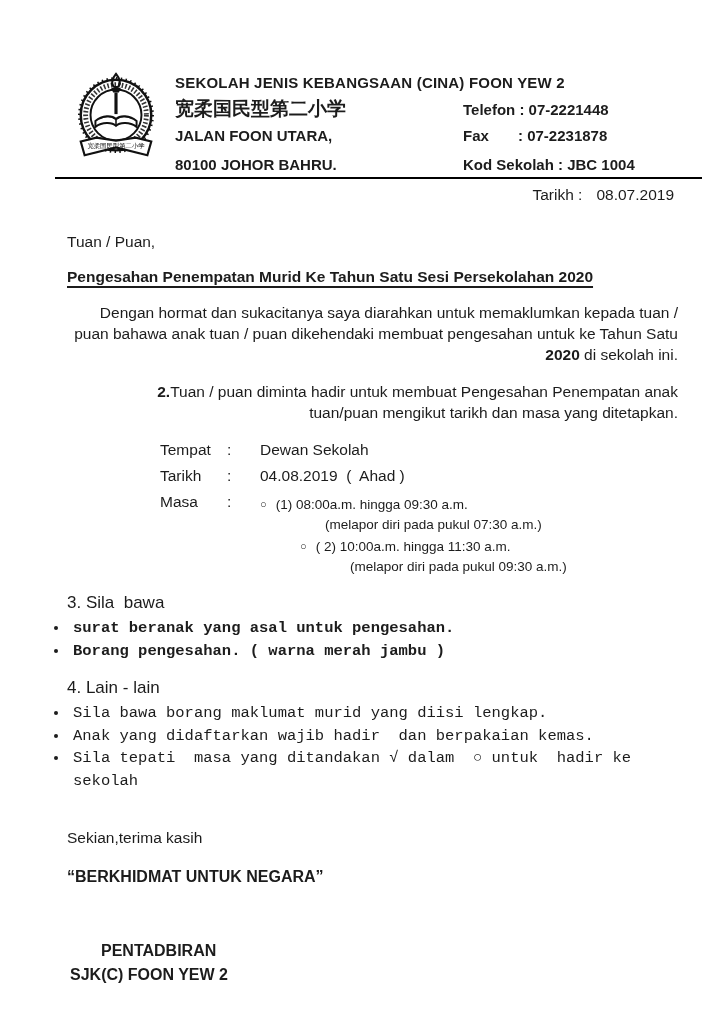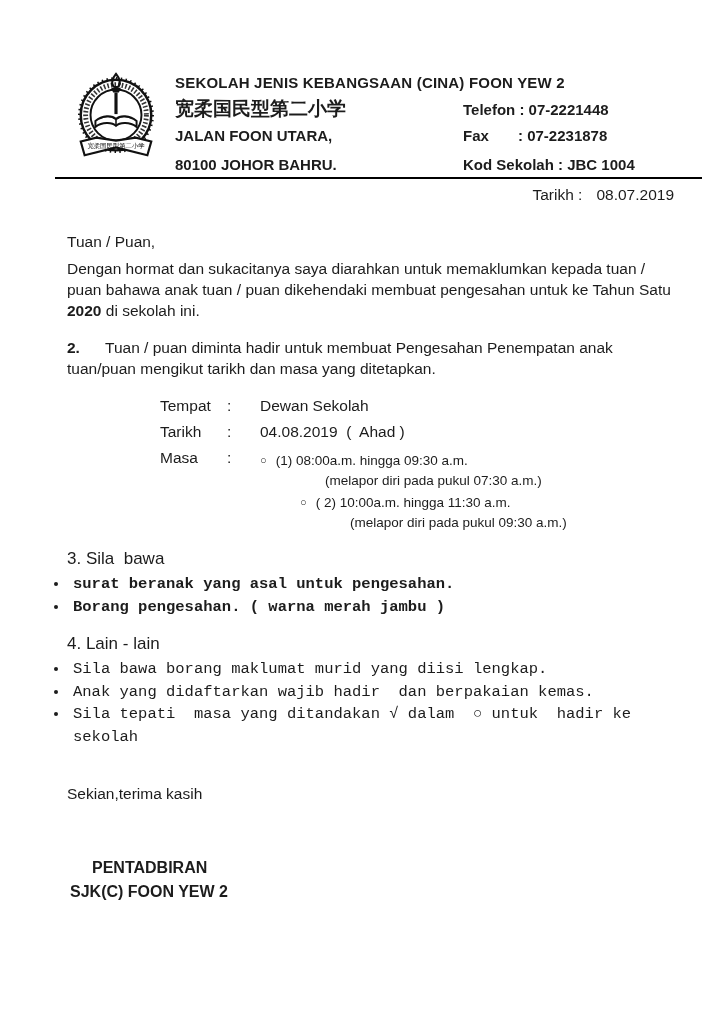--- a/index.html
+++ b/index.html
@@ -35,21 +35,21 @@
     display: flex; justify-content: flex-end; gap: 14px;
     margin: 7px 50px 4px 0; font-size: 15.5px;
   }
 
   
   .salutation { margin: 29px 48px 0 67px; font-size: 15.5px; }
   .subject {
     margin: 17px 48px 0 67px; font-size: 15.5px; font-weight: bold;
     text-decoration: underline; text-underline-offset: 4px; text-decoration-thickness: 1.5px;
   }
-  .para { margin: 7px 46px 0 67px; font-size: 15.5px; line-height: 21px; }
+  .para { margin: 16px 46px 0 67px; font-size: 15.5px; line-height: 21px; text-align: right; }
   .para-2 { margin-top: 16px; }
   .para-num { font-weight: bold; display: inline-block; width: 38px; }
 
   .details { margin: 18px 0 0 160px; font-size: 15.5px; }
   .d-row { display: flex; margin-bottom: 8px; }
   .d-label { width: 67px; }
   .d-colon { width: 33px; }
   .masa-block { font-size: 13.5px; line-height: 20px; padding-top: 2px; }
   .masa-line { display: flex; align-items: baseline; gap: 9px; }
   .circle-glyph { font-size: 11px; position: relative; top: -1px; }
@@ -58,21 +58,21 @@
   .masa-note2 { margin-left: 90px; }
 
   .section-title { margin: 16px 48px 0 67px; font-size: 17px; }
   ul.blist { margin: 4px 48px 0 0; padding-left: 69px; font-family: Liberation Mono, monospace; }
   ul.blist li { font-size: 15.5px; line-height: 22.5px; padding-left: 4px; }
   ul.blist.bold li { font-weight: bold; }
 
   .closing { margin: 37px 48px 0 67px; font-size: 15.5px; }
   .slogan { margin: 21px 48px 0 67px; font-size: 16px; font-weight: bold; }
   .signoff { margin: 53px 48px 0 70px; font-size: 16px; font-weight: bold; line-height: 24px; }
-  .signoff-l1 { margin-left: 22px; }
+  .signoff-l1 { margin-left: 31px; }
 </style>
 </head>
 <body>
 
 <div class="page">
 
   <div class="letterhead">
     <div class="logo-wrap">
       <svg width="100" height="98" viewBox="0 0 100 100">
 
@@ -115,20 +115,21 @@
 
   <div class="divider"></div>
 
   <div class="date-row">
     <span data-bind="date_line.label">Tarikh :</span>
     <span data-bind="date_line.value">08.07.2019</span>
   </div>
 
   <div class="salutation" data-bind="letter.salutation">Tuan / Puan,</div>
 
+  <div class="subject" data-bind="letter.subject">Pengesahan Penempatan Murid Ke Tahun Satu Sesi Persekolahan 2020</div>
 
   <p class="para"><span data-bind="letter.para1_pre">Dengan hormat dan sukacitanya saya diarahkan untuk memaklumkan kepada tuan / puan bahawa anak tuan / puan dikehendaki membuat pengesahan untuk ke Tahun Satu </span><b data-bind="letter.para1_bold">2020</b><span data-bind="letter.para1_post"> di sekolah ini.</span></p>
 
   <p class="para para-2"><span class="para-num" data-bind="letter.para2_num">2.</span><span data-bind="letter.para2_text">Tuan / puan diminta hadir untuk membuat Pengesahan Penempatan anak tuan/puan mengikut tarikh dan masa yang ditetapkan.</span></p>
 
   <div class="details">
     <div class="d-row">
       <span class="d-label" data-bind="letter.details.tempat_label">Tempat</span>
       <span class="d-colon" data-bind="letter.details.colon">:</span>
       <span data-bind="letter.details.tempat_value">Dewan Sekolah</span>
@@ -164,19 +165,20 @@
 
   <div class="section-title" data-bind="letter.section4_title">4. Lain - lain</div>
   <ul class="blist">
     <li data-bind="letter.section4_items.0">Sila bawa borang maklumat murid yang diisi lengkap.</li>
     <li data-bind="letter.section4_items.1">Anak yang didaftarkan wajib hadir  dan berpakaian kemas.</li>
     <li data-bind="letter.section4_items.2">Sila tepati  masa yang ditandakan √ dalam  ○ untuk  hadir ke sekolah</li>
   </ul>
 
   <div class="closing" data-bind="letter.closing">Sekian,terima kasih</div>
 
+  <div class="slogan" data-bind="letter.slogan">“BERKHIDMAT UNTUK NEGARA”</div>
 
   <div class="signoff">
     <div class="signoff-l1" data-bind="letter.signoff_line1">PENTADBIRAN</div>
     <div class="signoff-l2" data-bind="letter.signoff_line2">SJK(C) FOON YEW 2</div>
   </div>
 
 </div>
 
 </body></html>

